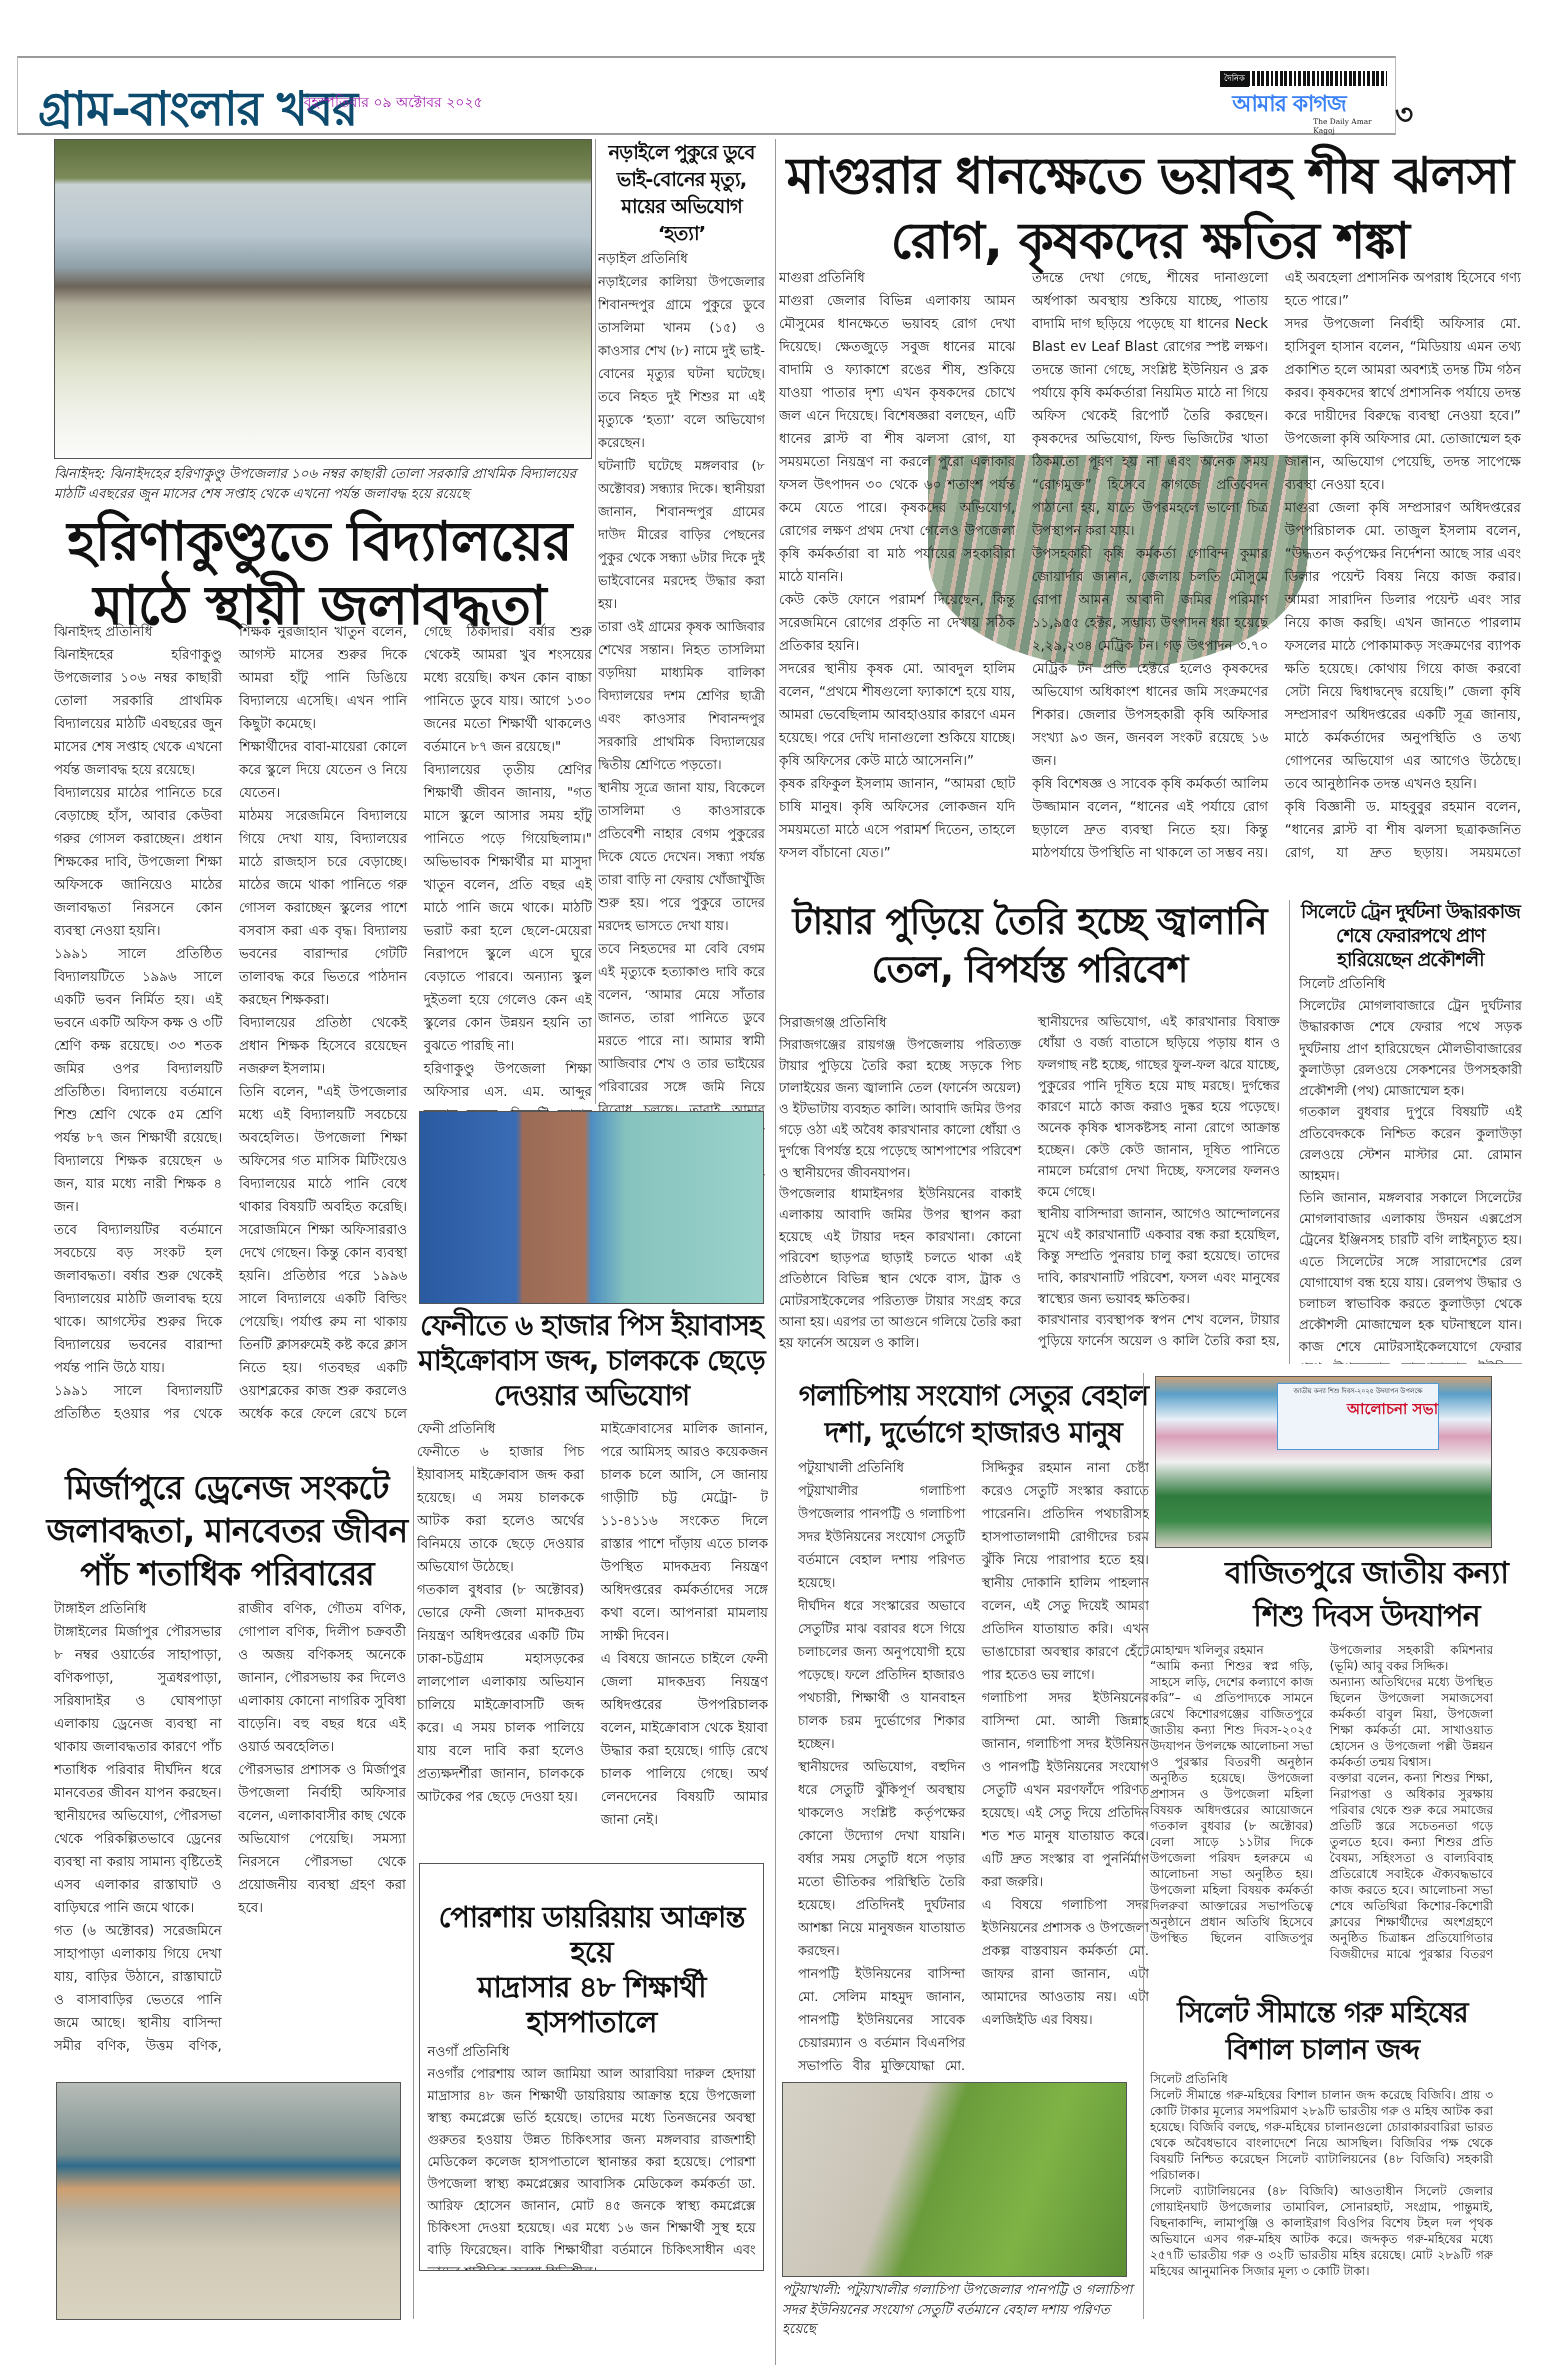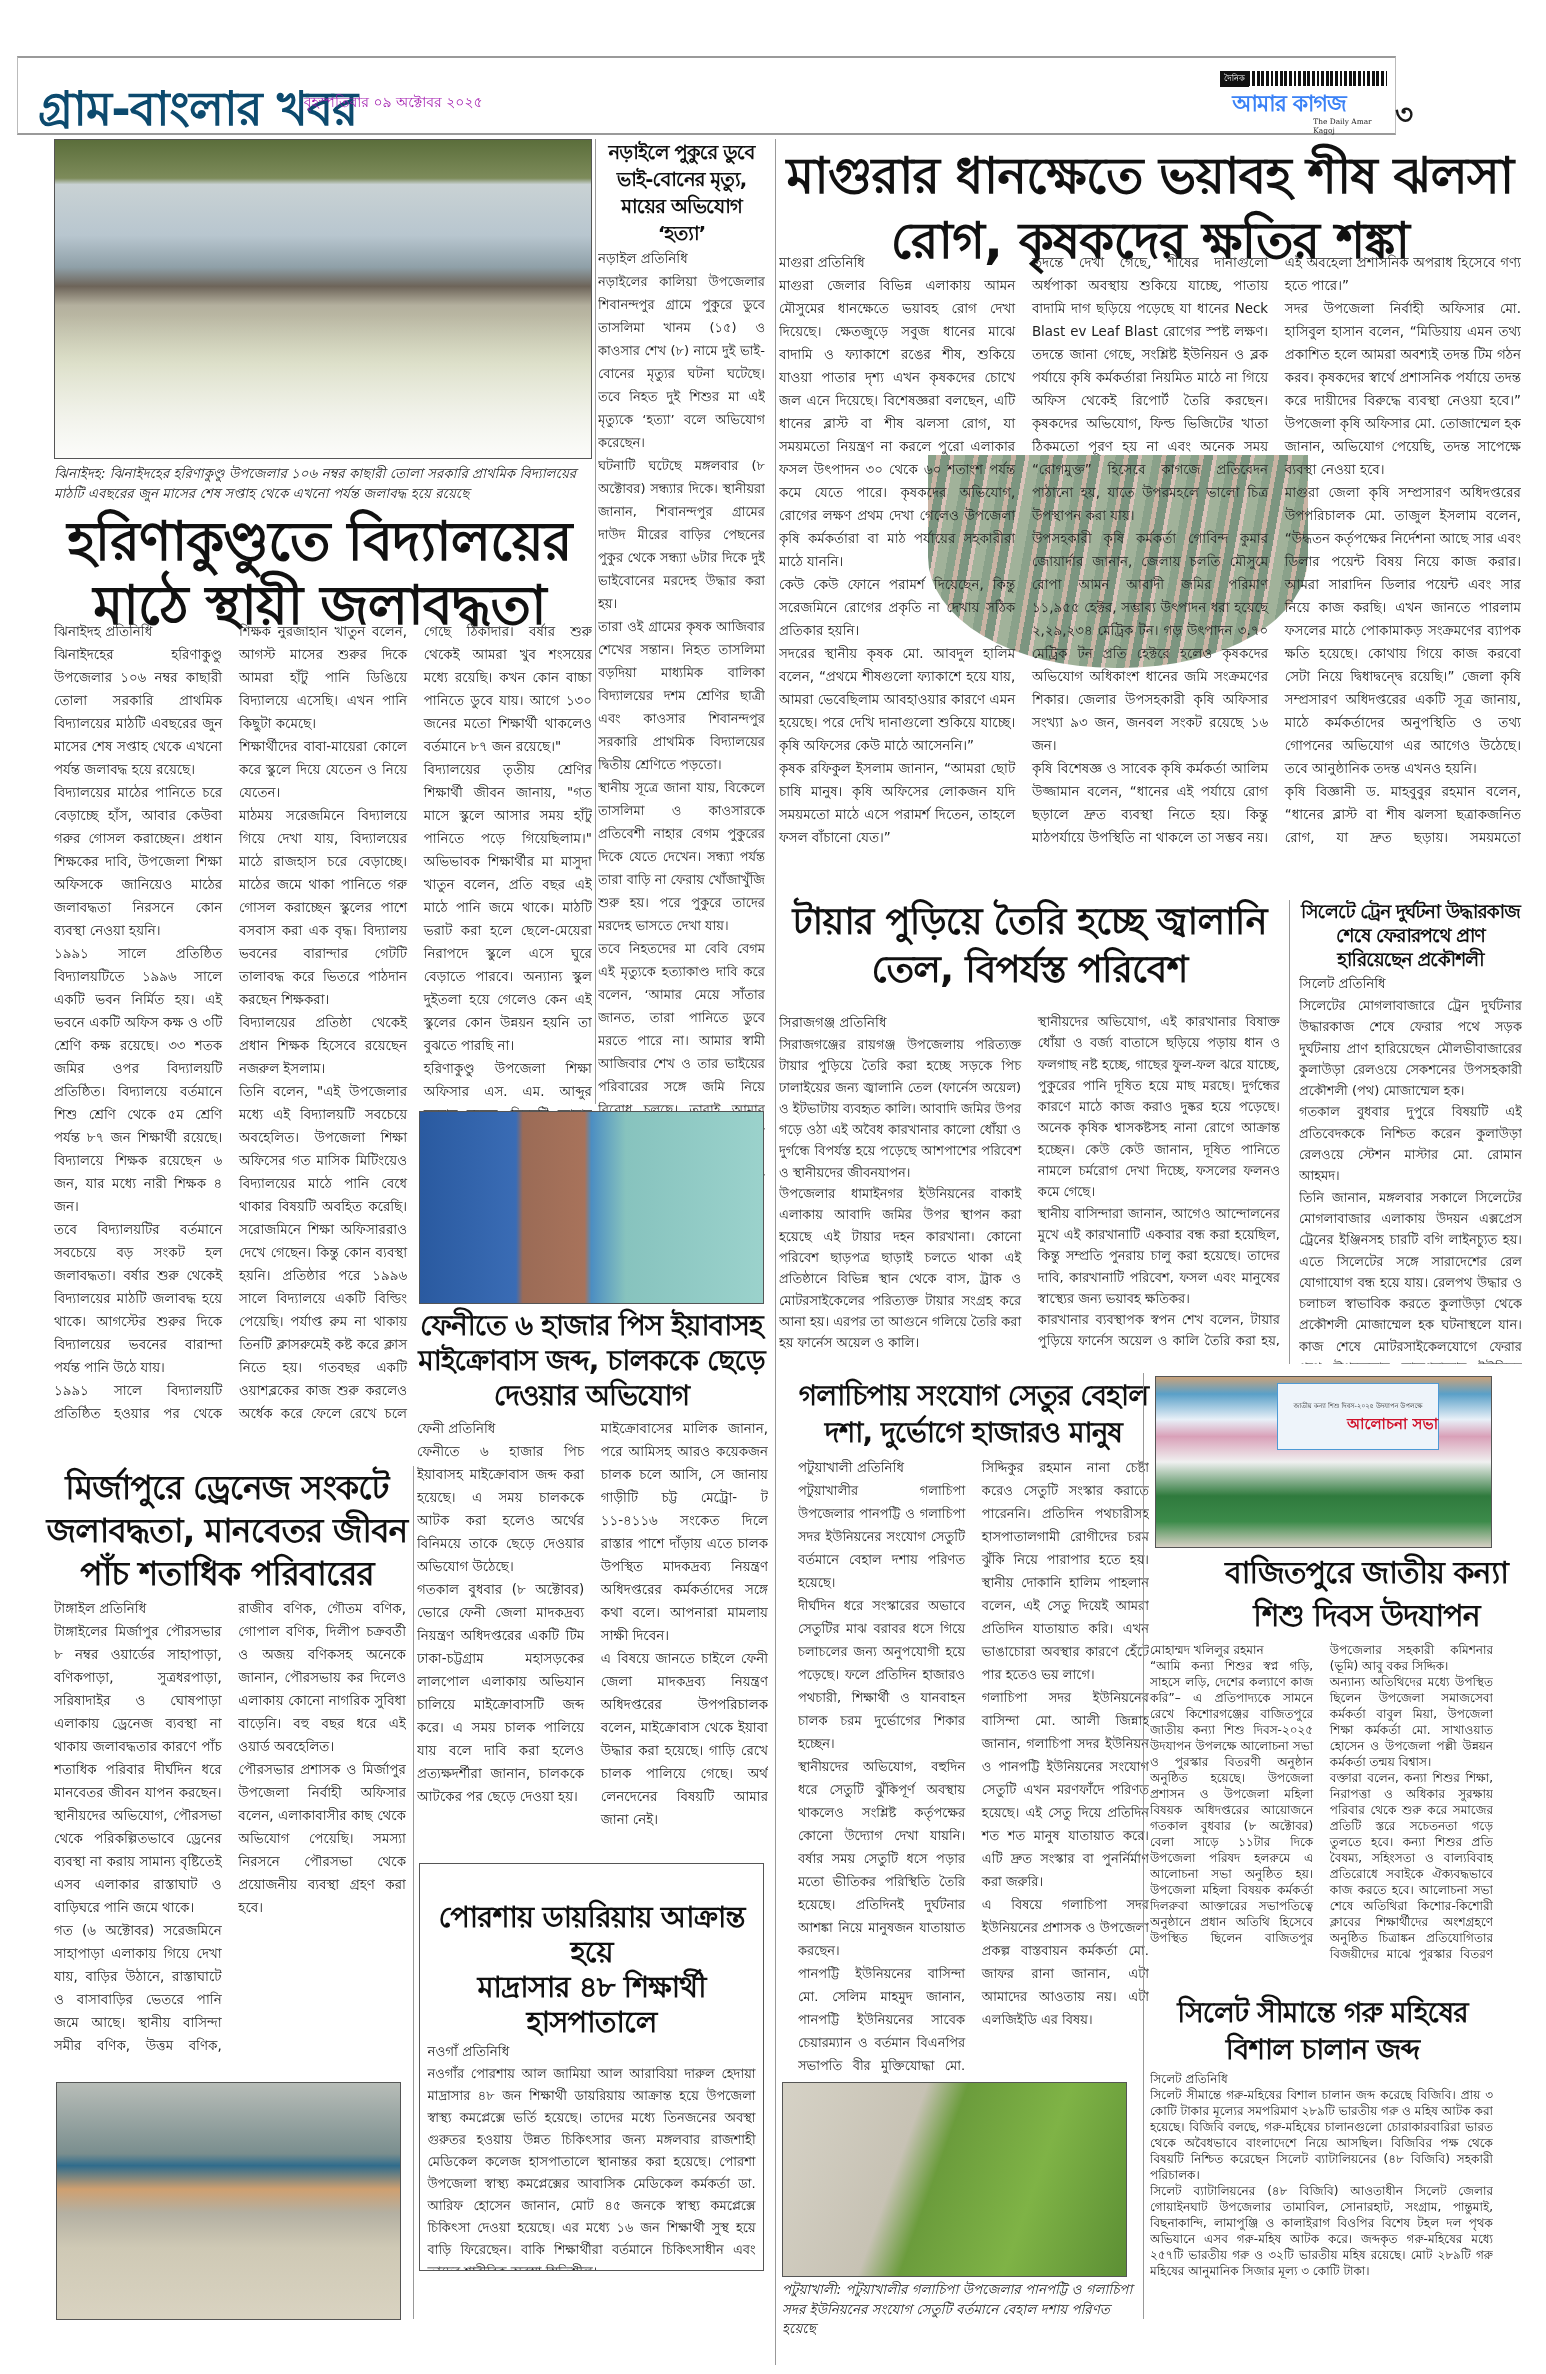--- a/index.html
+++ b/index.html
@@ -127,21 +127,21 @@
     <p>নওগাঁর পোরশায় আল জামিয়া আল আরাবিয়া দারুল হেদায়া মাদ্রাসার ৪৮ জন শিক্ষার্থী ডায়রিয়ায় আক্রান্ত হয়ে উপজেলা স্বাস্থ্য কমপ্লেক্সে ভর্তি হয়েছে। তাদের মধ্যে তিনজনের অবস্থা গুরুতর হওয়ায় উন্নত চিকিৎসার জন্য মঙ্গলবার রাজশাহী মেডিকেল কলেজ হাসপাতালে স্থানান্তর করা হয়েছে। পোরশা উপজেলা স্বাস্থ্য কমপ্লেক্সের আবাসিক মেডিকেল কর্মকর্তা ডা. আরিফ হোসেন জানান, মোট ৪৫ জনকে স্বাস্থ্য কমপ্লেক্সে চিকিৎসা দেওয়া হয়েছে। এর মধ্যে ১৬ জন শিক্ষার্থী সুস্থ হয়ে বাড়ি ফিরেছেন। বাকি শিক্ষার্থীরা বর্তমানে চিকিৎসাধীন এবং তাদের শারীরিক অবস্থা স্থিতিশীল।</p>
     <p>তিনি আরও জানান, দূষিত খাবার বা পানি থেকেই এই ডায়রিয়া ছড়িয়ে পড়তে পারে। আক্রান্তদের মল ও পানির নমুনা সংগ্রহ করে পরীক্ষার জন্য পাঠানো হয়েছে। মাদ্রাসা কর্তৃপক্ষ জানায়, সোমবার বিকেলে হঠাৎ কয়েকজন শিক্ষার্থী অসুস্থ হয়ে পড়ে। এরপর মঙ্গলবার আরও ২৮ জন এবং বুধবার সকালে আরও ১৭ জন শিক্ষার্থী আক্রান্ত হয়। এ ঘটনায় উপজেলা প্রশাসন ও স্বাস্থ্য বিভাগের একটি দল মাদ্রাসা পরিদর্শন করেছে। পোরশা উপজেলা নির্বাহী কর্মকর্তা বলেন, শিক্ষার্থীদের চিকিৎসায় সব ধরনের সহায়তা দেওয়া হচ্ছে। পরিস্থিতি নিয়ন্ত্রণে আছে।</p>
   </div>
 </div>
 
 <div class="abs headline" style="left:779px;top:144px;width:742px;font-size:50px;line-height:65px;">
   <div>মাগুরার ধানক্ষেতে ভয়াবহ শীষ ঝলসা</div>
   <div>রোগ, কৃষকদের ক্ষতির শঙ্কা</div>
 </div>
 <div class="abs photo ph-rice" style="left:928px;top:455px;width:380px;height:213px;border:none;"></div>
-<div class="abs" style="left:779px;top:251px;width:742px;height:603px;overflow:hidden;">
+<div class="abs" style="left:779px;top:266px;width:742px;height:603px;overflow:hidden;">
   <div class="col3 body" style="height:603px;column-fill:auto;">
     <div class="byline">মাগুরা প্রতিনিধি</div>
     <p>মাগুরা জেলার বিভিন্ন এলাকায় আমন মৌসুমের ধানক্ষেতে ভয়াবহ রোগ দেখা দিয়েছে। ক্ষেতজুড়ে সবুজ ধানের মাঝে বাদামি ও ফ্যাকাশে রঙের শীষ, শুকিয়ে যাওয়া পাতার দৃশ্য এখন কৃষকদের চোখে জল এনে দিয়েছে। বিশেষজ্ঞরা বলছেন, এটি ধানের ব্লাস্ট বা শীষ ঝলসা রোগ, যা সময়মতো নিয়ন্ত্রণ না করলে পুরো এলাকার ফসল উৎপাদন ৩০ থেকে ৬০ শতাংশ পর্যন্ত কমে যেতে পারে। কৃষকদের অভিযোগ, রোগের লক্ষণ প্রথম দেখা গেলেও উপজেলা কৃষি কর্মকর্তারা বা মাঠ পর্যায়ের সহকারীরা মাঠে যাননি।</p>
     <p>কেউ কেউ ফোনে পরামর্শ দিয়েছেন, কিন্তু সরেজমিনে রোগের প্রকৃতি না দেখায় সঠিক প্রতিকার হয়নি।</p>
     <p>সদরের স্থানীয় কৃষক মো. আবদুল হালিম বলেন, “প্রথমে শীষগুলো ফ্যাকাশে হয়ে যায়, আমরা ভেবেছিলাম আবহাওয়ার কারণে এমন হয়েছে। পরে দেখি দানাগুলো শুকিয়ে যাচ্ছে। কৃষি অফিসের কেউ মাঠে আসেননি।”</p>
     <p>কৃষক রফিকুল ইসলাম জানান, “আমরা ছোট চাষি মানুষ। কৃষি অফিসের লোকজন যদি সময়মতো মাঠে এসে পরামর্শ দিতেন, তাহলে ফসল বাঁচানো যেত।”</p>
     <p>তদন্তে দেখা গেছে, শীষের দানাগুলো অর্ধপাকা অবস্থায় শুকিয়ে যাচ্ছে, পাতায় বাদামি দাগ ছড়িয়ে পড়েছে যা ধানের Neck Blast ev Leaf Blast রোগের স্পষ্ট লক্ষণ। তদন্তে জানা গেছে, সংশ্লিষ্ট ইউনিয়ন ও ব্লক পর্যায়ে কৃষি কর্মকর্তারা নিয়মিত মাঠে না গিয়ে অফিস থেকেই রিপোর্ট তৈরি করছেন। কৃষকদের অভিযোগ, ফিল্ড ভিজিটের খাতা ঠিকমতো পূরণ হয় না এবং অনেক সময় “রোগমুক্ত” হিসেবে কাগজে প্রতিবেদন পাঠানো হয়, যাতে উপরমহলে ভালো চিত্র উপস্থাপন করা যায়।</p>
     <p>উপসহকারী কৃষি কর্মকর্তা গোবিন্দ কুমার জোয়ার্দার জানান, জেলায় চলতি মৌসুমে রোপা আমন আবাদী জমির পরিমাণ ১১,৯৫৫ হেক্টর, সম্ভাব্য উৎপাদন ধরা হয়েছে ২,২৯,২৩৪ মেট্রিক টন। গড় উৎপাদন ৩.৭০ মেট্রিক টন প্রতি হেক্টরে হলেও কৃষকদের অভিযোগ অধিকাংশ ধানের জমি সংক্রমণের শিকার। জেলার উপসহকারী কৃষি অফিসার সংখ্যা ৯৩ জন, জনবল সংকট রয়েছে ১৬ জন।</p>
     <p>কৃষি বিশেষজ্ঞ ও সাবেক কৃষি কর্মকর্তা আলিম উজ্জামান বলেন, “ধানের এই পর্যায়ে রোগ ছড়ালে দ্রুত ব্যবস্থা নিতে হয়। কিন্তু মাঠপর্যায়ে উপস্থিতি না থাকলে তা সম্ভব নয়। এই অবহেলা প্রশাসনিক অপরাধ হিসেবে গণ্য হতে পারে।”</p>
     <p>সদর উপজেলা নির্বাহী অফিসার মো. হাসিবুল হাসান বলেন, “মিডিয়ায় এমন তথ্য প্রকাশিত হলে আমরা অবশ্যই তদন্ত টিম গঠন করব। কৃষকদের স্বার্থে প্রশাসনিক পর্যায়ে তদন্ত করে দায়ীদের বিরুদ্ধে ব্যবস্থা নেওয়া হবে।” উপজেলা কৃষি অফিসার মো. তোজাম্মেল হক জানান, অভিযোগ পেয়েছি, তদন্ত সাপেক্ষে ব্যবস্থা নেওয়া হবে।</p>
@@ -190,21 +190,21 @@
     <p>গলাচিপা সদর ইউনিয়নের বাসিন্দা মো. আলী জিন্নাহ জানান, গলাচিপা সদর ইউনিয়ন ও পানপট্টি ইউনিয়নের সংযোগ সেতুটি এখন মরণফাঁদে পরিণত হয়েছে। এই সেতু দিয়ে প্রতিদিন শত শত মানুষ যাতায়াত করে। এটি দ্রুত সংস্কার বা পুনর্নির্মাণ করা জরুরি।</p>
     <p>এ বিষয়ে গলাচিপা সদর ইউনিয়নের প্রশাসক ও উপজেলা প্রকল্প বাস্তবায়ন কর্মকর্তা মো. জাফর রানা জানান, এটা আমাদের আওতায় নয়। এটা এলজিইডি এর বিষয়।</p>
 
   </div>
 </div>
 <div class="abs photo ph-bridge" style="left:782px;top:2082px;width:345px;height:195px;"></div>
 <div class="abs caption" style="left:782px;top:2280px;width:351px;">পটুয়াখালী: পটুয়াখালীর গলাচিপা উপজেলার পানপট্টি ও গলাচিপা সদর ইউনিয়নের সংযোগ সেতুটি বর্তমানে বেহাল দশায় পরিণত হয়েছে</div>
 
 <div class="abs photo ph-meeting" style="left:1155px;top:1376px;width:337px;height:172px;">
   <div style="position:absolute;left:121px;top:5.6px;width:162px;height:67px;background:#eef4fa;border:1.9px solid #4d9ad6;text-align:center;">
-    <div style="font-size:6.5px;margin-top:17px;text-align:center;">জাতীয় কন্যা শিশু দিবস-২০২৫ উদযাপন উপলক্ষে</div>
+    <div style="font-size:6.5px;margin-top:2px;text-align:center;">জাতীয় কন্যা শিশু দিবস-২০২৫ উদযাপন উপলক্ষে</div>
     <div style="font-size:15px;font-weight:bold;color:#d0102a;text-align:right;">আলোচনা সভা</div>
   </div>
 </div>
 <div class="abs headline" style="left:1194px;top:1551px;width:345px;font-size:30px;line-height:43px;">
   <div>বাজিতপুরে জাতীয় কন্যা</div>
   <div>শিশু দিবস উদযাপন</div>
 </div>
 <div class="abs" style="left:1150px;top:1642px;width:343px;height:329px;overflow:hidden;">
   <div class="col2 body" style="height:329px;column-fill:auto;font-size:12px;line-height:16px;">
     <div class="byline" style="font-size:12px;line-height:16px;">মোহাম্মদ খলিলুর রহমান</div>

